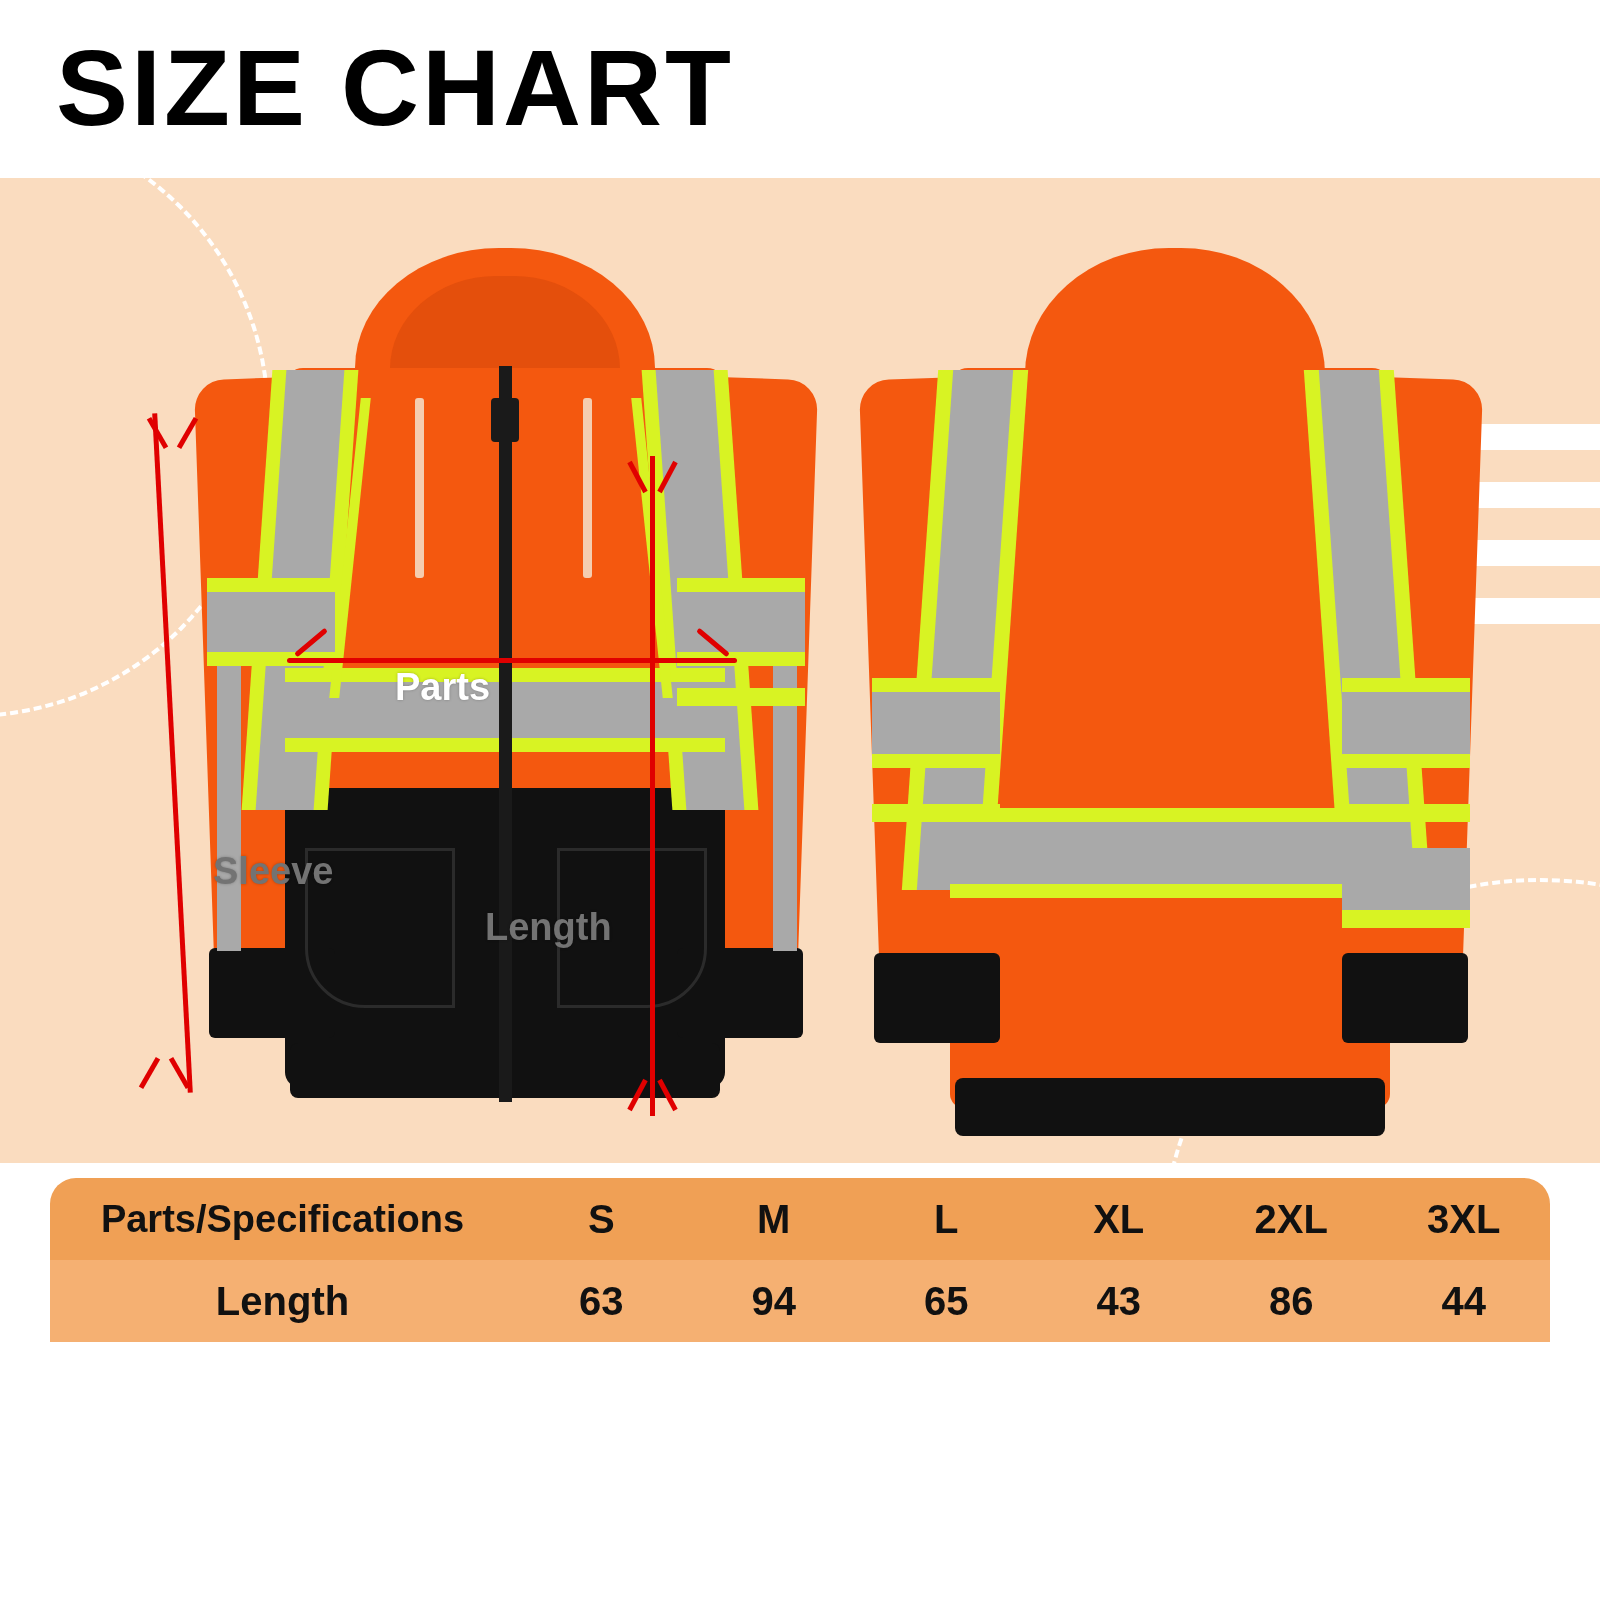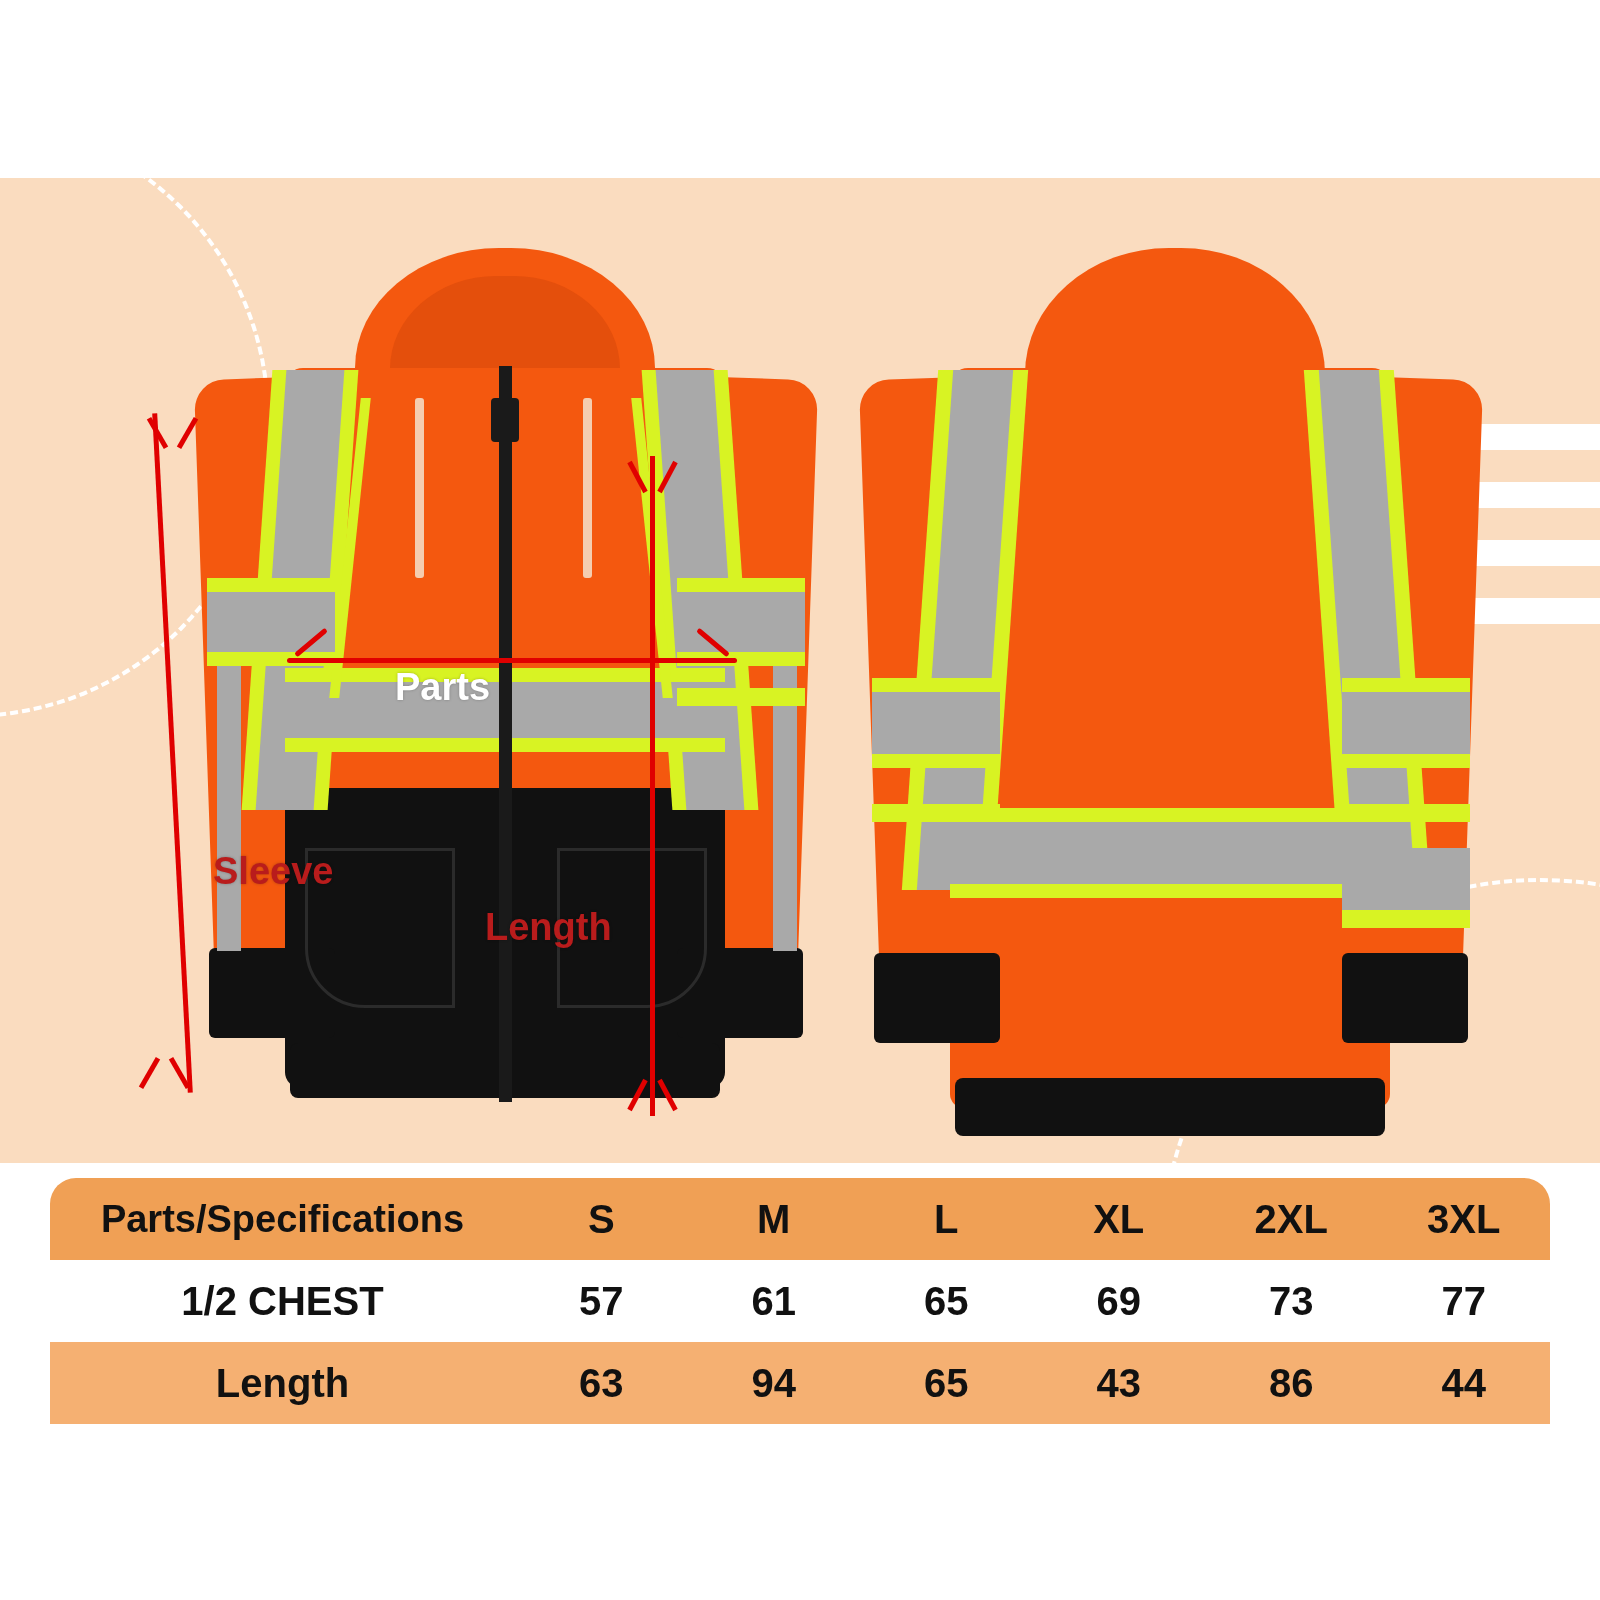--- a/index.html
+++ b/index.html
@@ -99,21 +99,21 @@
   .pocket {
     position: absolute;
     border: 3px solid #2b2b2b;
     border-radius: 0 0 0 60px;
     background: transparent;
   }
 
   
   .measure-label {
     position: absolute;
-    color: #b91c1c;
+    color: #737373;
     font-weight: bold;
     font-size: 38px;
     text-shadow: 0 0 3px rgba(0,0,0,.25);
     white-space: nowrap;
   }
   .arrow-line {
     position: absolute;
     background: #e00000;
   }
 
@@ -145,20 +145,21 @@
   .tbl-round-tl { border-top-left-radius: 26px; }
   .tbl-round-tr { border-top-right-radius: 26px; }
   .tbl-round-bl { border-bottom-left-radius: 26px; }
   .tbl-round-br { border-bottom-right-radius: 26px; }
 </style>
 </head>
 <body>
 
 <div id="page">
 
+  <div class="title">SIZE CHART</div>
 
   <div class="panel">
 
     <div class="stripe" style="top:246px; width:230px;"></div>
     <div class="stripe" style="top:304px; width:200px;"></div>
     <div class="stripe" style="top:362px; width:215px;"></div>
     <div class="stripe" style="top:420px; width:180px;"></div>
 
     <div class="arc" style="left:-330px; top:-60px; width:600px; height:600px;"></div>
     <div class="arc" style="left:1160px; top:700px; width:760px; height:760px;"></div>
@@ -282,29 +283,20 @@
           <th class="tbl-round-tl">Parts/Specifications</th>
           <th>S</th>
           <th>M</th>
           <th>L</th>
           <th>XL</th>
           <th>2XL</th>
           <th class="tbl-round-tr">3XL</th>
         </tr>
       </thead>
       <tbody>
-        <tr class="row-white">
-          <td>1/2 CHEST</td>
-          <td>57</td>
-          <td>61</td>
-          <td>65</td>
-          <td>69</td>
-          <td>73</td>
-          <td>77</td>
-        </tr>
         <tr class="row-orange">
           <td>Length</td>
           <td>63</td>
           <td>94</td>
           <td>65</td>
           <td>43</td>
           <td>86</td>
           <td>44</td>
         </tr>
       </tbody>

